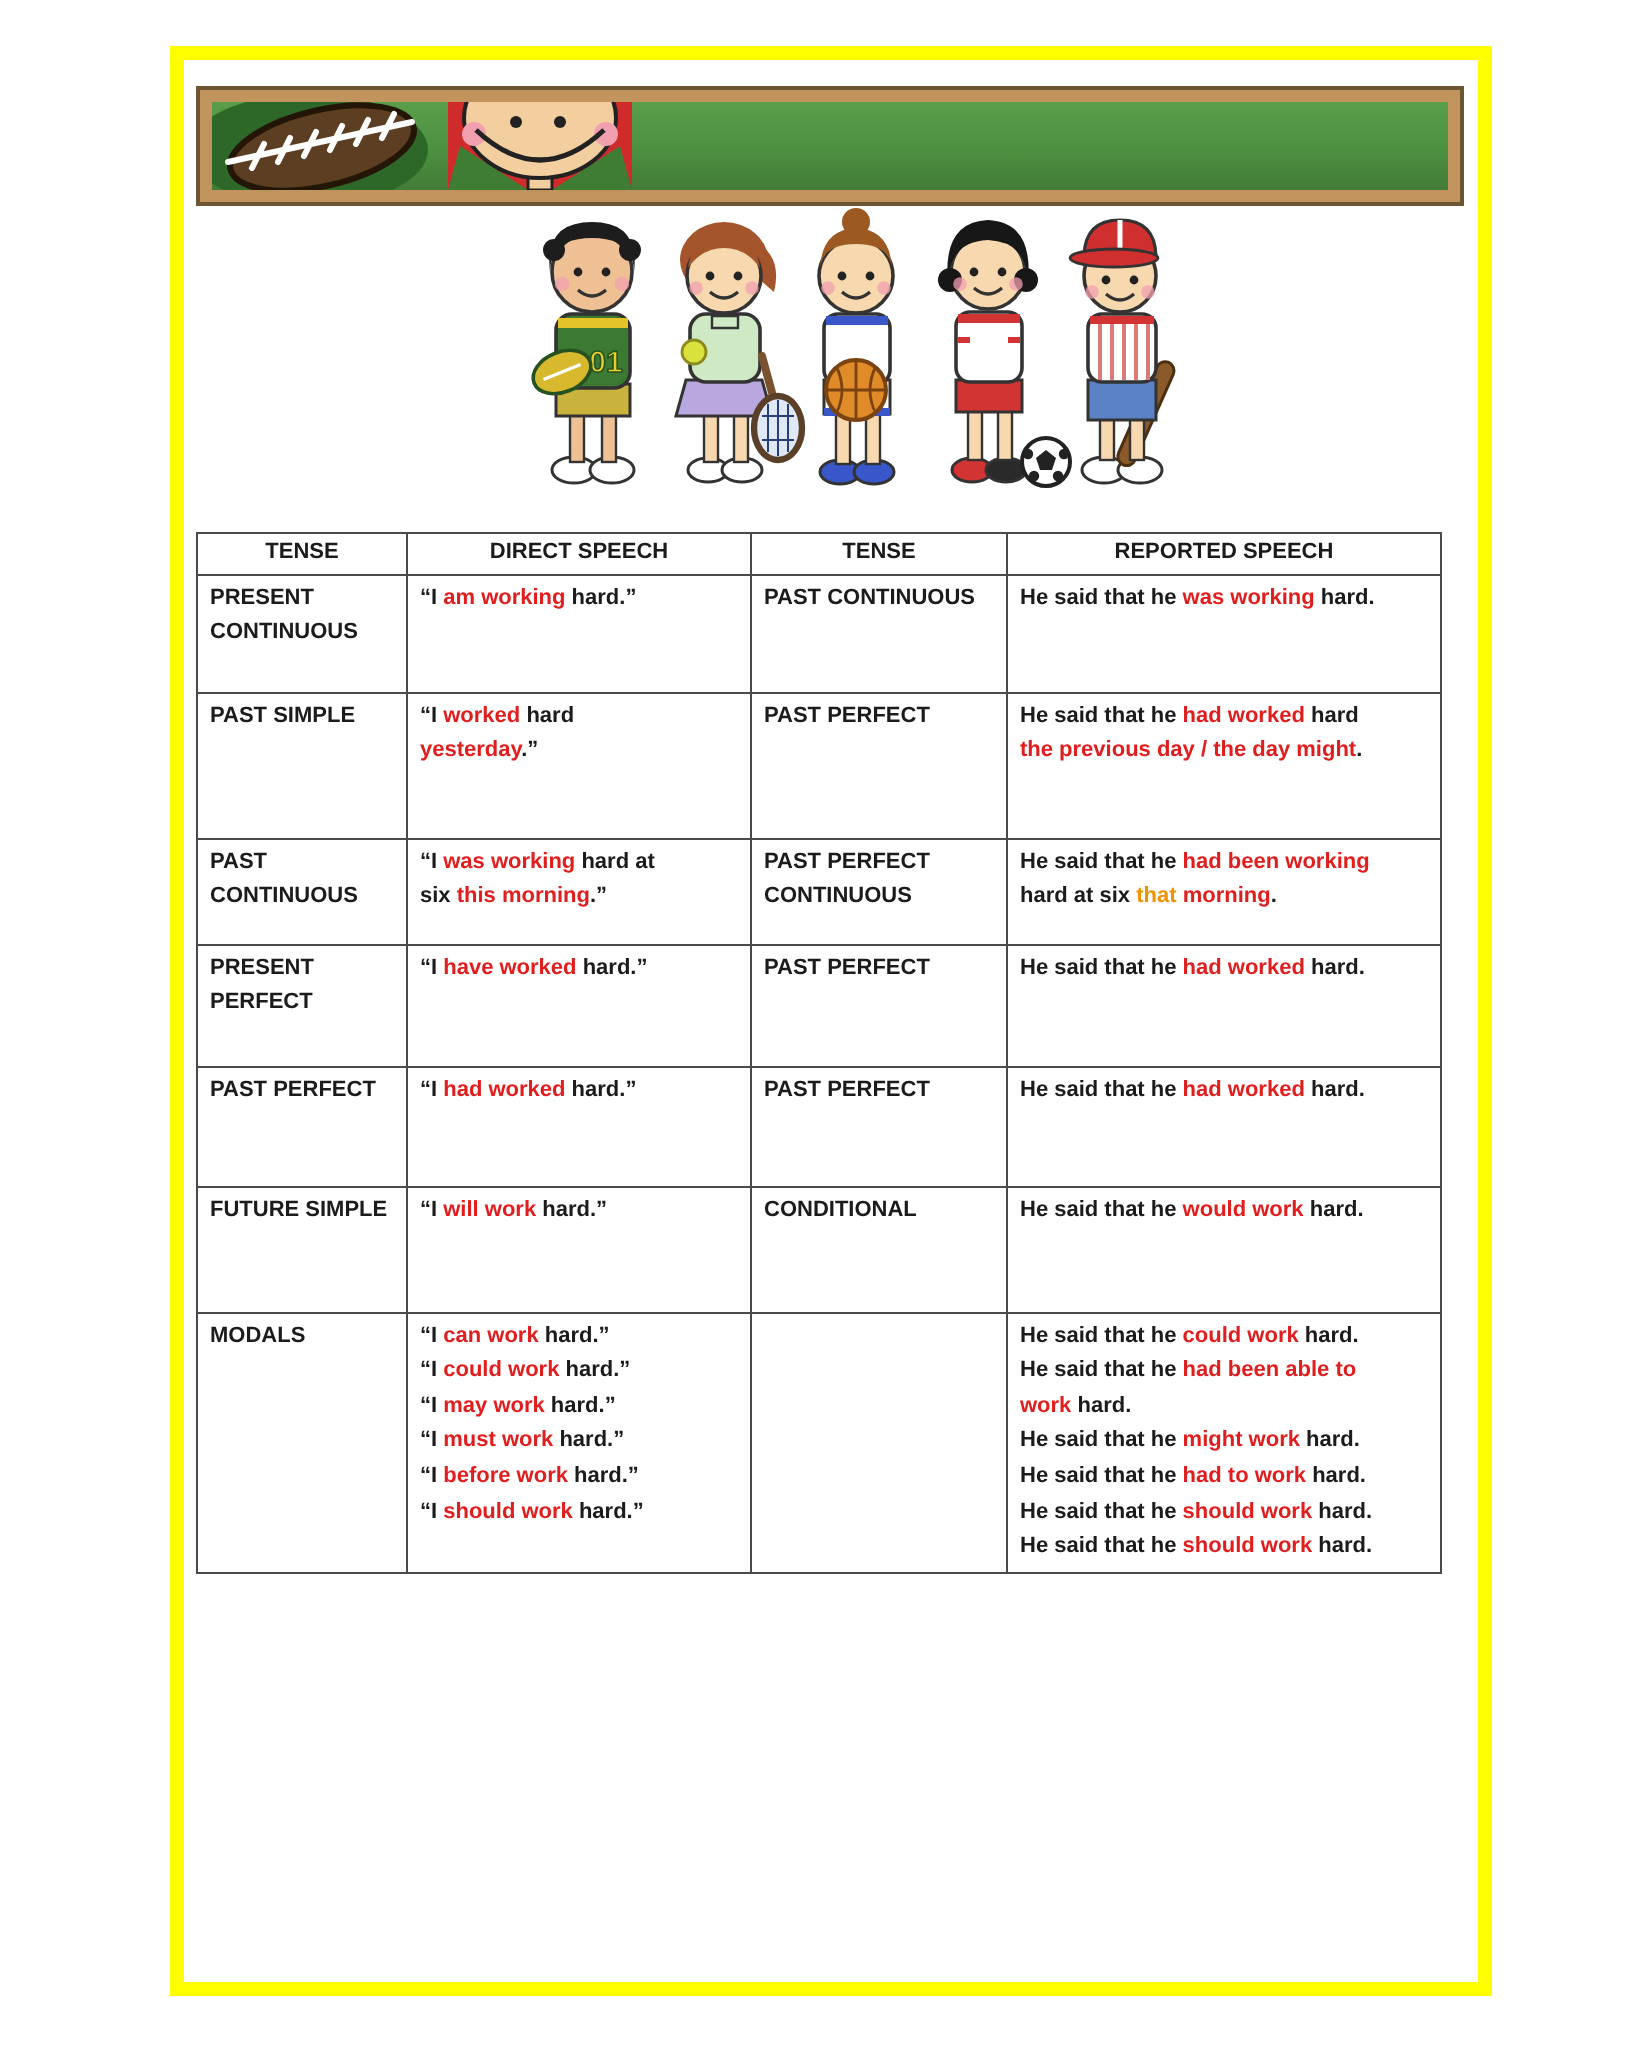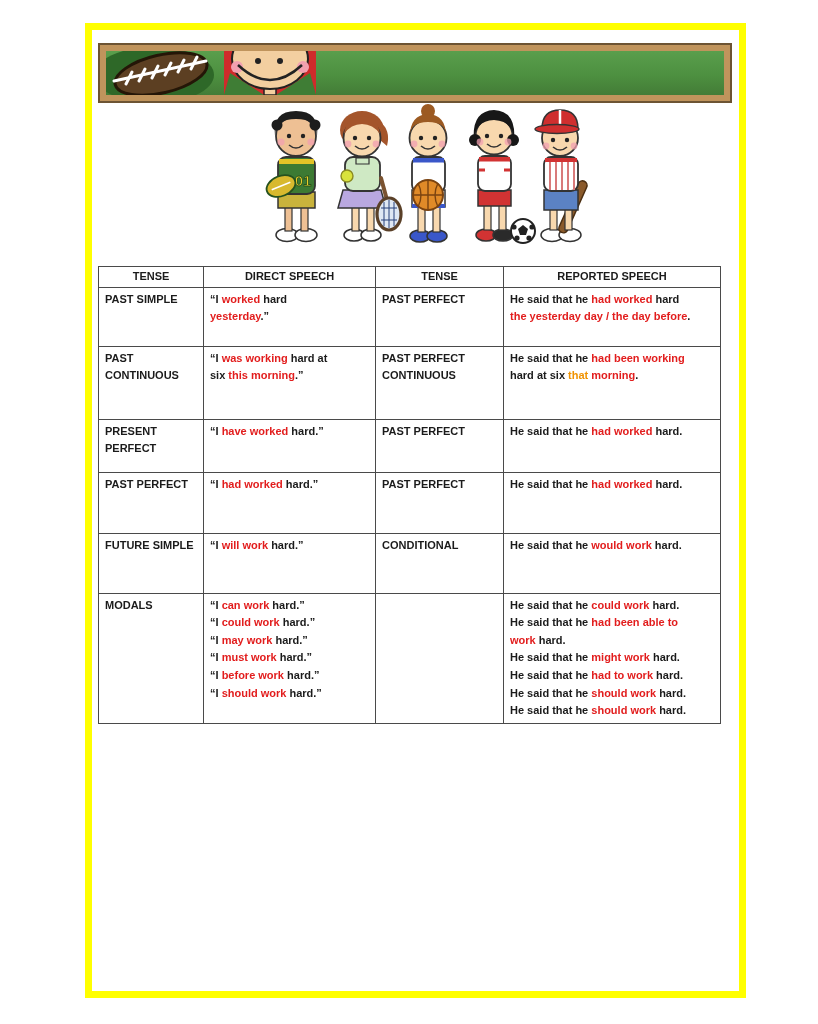--- a/index.html
+++ b/index.html
@@ -229,28 +229,34 @@
     <thead>
       <tr>
         <th>TENSE</th>
         <th>DIRECT SPEECH</th>
         <th>TENSE</th>
         <th>REPORTED SPEECH</th>
       </tr>
     </thead>
     <tbody>
 
+    <tr>
+      <td>PRESENT CONTINUOUS</td>
+      <td class="seg"><span style="color: rgb(27, 27, 27);">“I </span><span style="color: rgb(226, 29, 29);">am working</span><span style="color: rgb(27, 27, 27);"> hard.”</span></td>
+      <td>PAST CONTINUOUS</td>
+      <td class="seg"><span style="color: rgb(27, 27, 27);">He said that he </span><span style="color: rgb(226, 29, 29);">was working</span><span style="color: rgb(27, 27, 27);"> hard.</span></td>
+    </tr>
 
     <tr>
       <td>PAST SIMPLE</td>
       <td class="seg"><span style="color: rgb(27, 27, 27);">“I </span><span style="color: rgb(226, 29, 29);">worked</span><span style="color: rgb(27, 27, 27);"> hard
 </span><span style="color: rgb(226, 29, 29);">yesterday</span><span style="color: rgb(27, 27, 27);">.”</span></td>
       <td>PAST PERFECT</td>
       <td class="seg"><span style="color: rgb(27, 27, 27);">He said that he </span><span style="color: rgb(226, 29, 29);">had worked</span><span style="color: rgb(27, 27, 27);"> hard
-</span><span style="color: rgb(226, 29, 29);">the yesterday day / the day before</span><span style="color: rgb(27, 27, 27);">.</span></td>
+</span><span style="color: rgb(226, 29, 29);">the previous day / the day might</span><span style="color: rgb(27, 27, 27);">.</span></td>
     </tr>
 
     <tr>
       <td>PAST CONTINUOUS</td>
       <td class="seg"><span style="color: rgb(27, 27, 27);">“I </span><span style="color: rgb(226, 29, 29);">was working</span><span style="color: rgb(27, 27, 27);"> hard at
 six </span><span style="color: rgb(226, 29, 29);">this morning</span><span style="color: rgb(27, 27, 27);">.”</span></td>
       <td>PAST PERFECT CONTINUOUS</td>
       <td class="seg"><span style="color: rgb(27, 27, 27);">He said that he </span><span style="color: rgb(226, 29, 29);">had been working</span><span style="color: rgb(27, 27, 27);">
 hard at six </span><span style="color: rgb(240, 147, 0);">that</span><span style="color: rgb(27, 27, 27);"> </span><span style="color: rgb(226, 29, 29);">morning</span><span style="color: rgb(27, 27, 27);">.</span></td>
     </tr>

